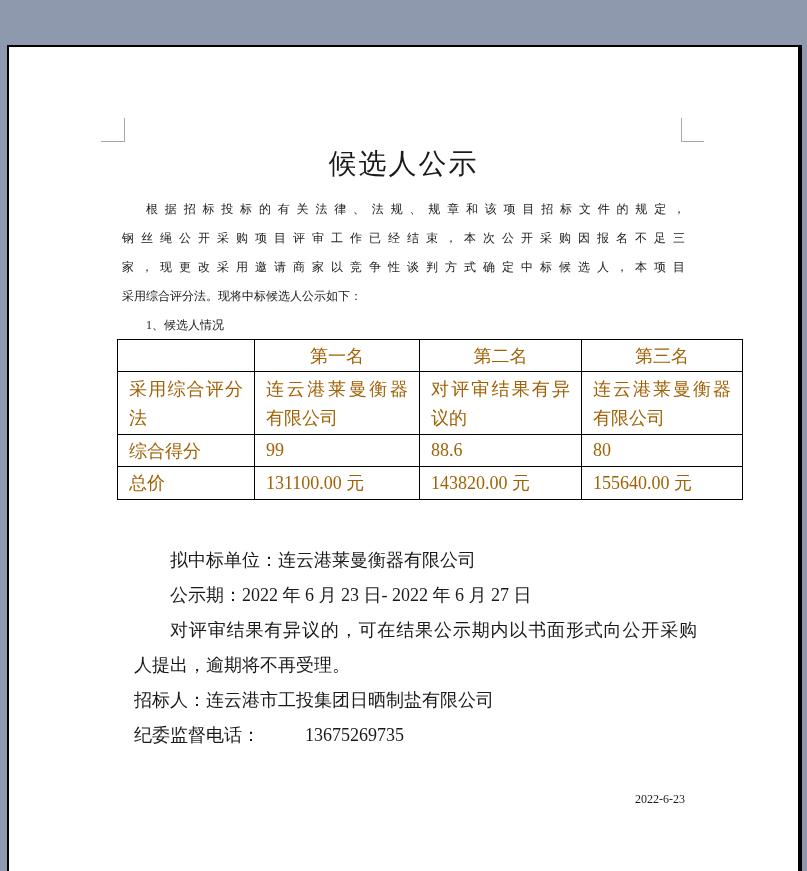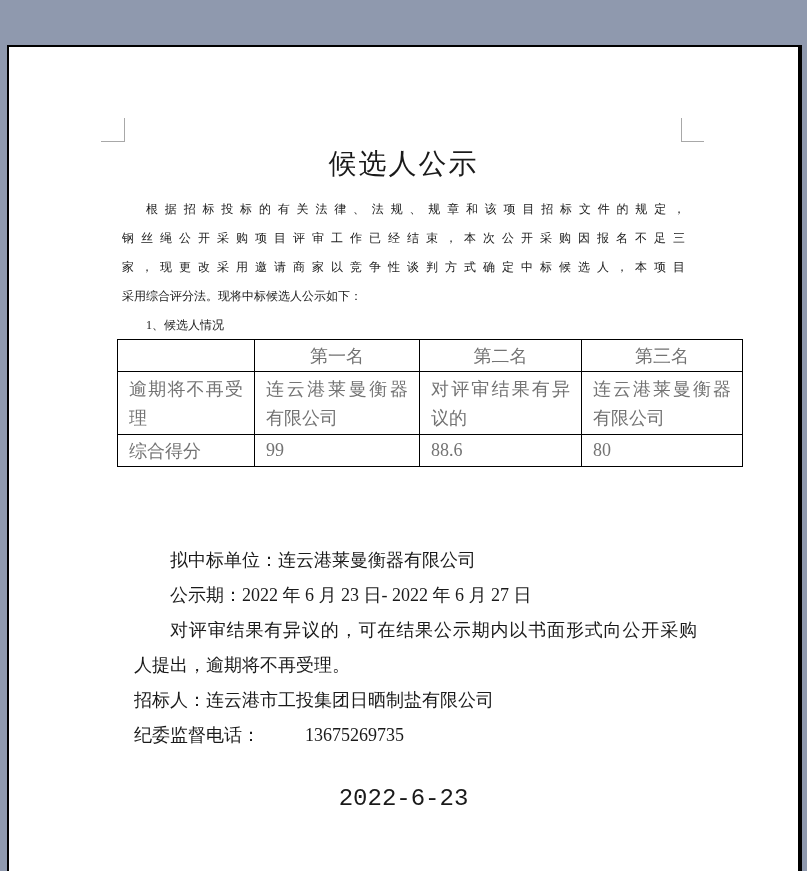--- a/index.html
+++ b/index.html
@@ -36,25 +36,25 @@
   .sec { top: 264px; }
 
   .bline { position: absolute; left: 12px; width: 563px; height: 35px;
            font-size: 18px; line-height: 35px; white-space: pre; }
   .bline.just { white-space: normal; text-align: justify; text-align-last: justify; text-indent: 2em; }
   .bline.indent { text-indent: 2em; }
   .b1 { top: 496px; } .b2 { top: 531px; } .b3 { top: 566px; }
   .b4 { top: 601px; } .b5 { top: 636px; } .b6 { top: 671px; }
 
   .doc-date { position: absolute; left: 0; top: 737px; width: 563px; height: 30px;
-              font-size: 24px; line-height: 30px; text-align: center; font-family: Liberation Mono, monospace; }
+              font-size: 12px; line-height: 30px; text-align: right; }
 
   table.cand { position: absolute; left: 108px; top: 292px;
                border-collapse: collapse; table-layout: fixed; width: 625px;
-               font-size: 18px; color: #737373; }
+               font-size: 18px; color: #a16207; }
   table.cand td, table.cand th {
     border: 1px solid #000; font-weight: normal; overflow: hidden;
     padding: 0 11px; vertical-align: middle;
   }
   tr.hdr    { height: 32px; }
   tr.names  { height: 63px; }
   tr.score  { height: 32px; }
   tr.price  { height: 33px; }
   tr.hdr th { text-align: center; }
   tr.names td { text-align: justify; text-justify: inter-ideograph; line-height: 29px; padding-top: 1px; }
@@ -102,30 +102,36 @@
             <col style="width:161px">
         </colgroup>
         <tbody>
             <tr class="hdr">
           <th></th>
           <th>第一名</th>
           <th>第二名</th>
           <th>第三名</th>
         </tr>
         <tr class="names">
-          <td>逾期将不再受理</td>
+          <td>采用综合评分法</td>
           <td>连云港莱曼衡器有限公司</td>
           <td>对评审结果有异议的</td>
           <td>连云港莱曼衡器有限公司</td>
         </tr>
         <tr class="score">
           <td>综合得分</td>
           <td>99</td>
           <td>88.6</td>
           <td>80</td>
+        </tr>
+        <tr class="price">
+          <td>总价</td>
+          <td>131100.00 元</td>
+          <td>143820.00 元</td>
+          <td>155640.00 元</td>
         </tr>
       </tbody>
         </table>
 
     </div>
   </div>
 
   <div class="frag-navy"></div>
   <div class="frag-gray"></div>
 </div>

